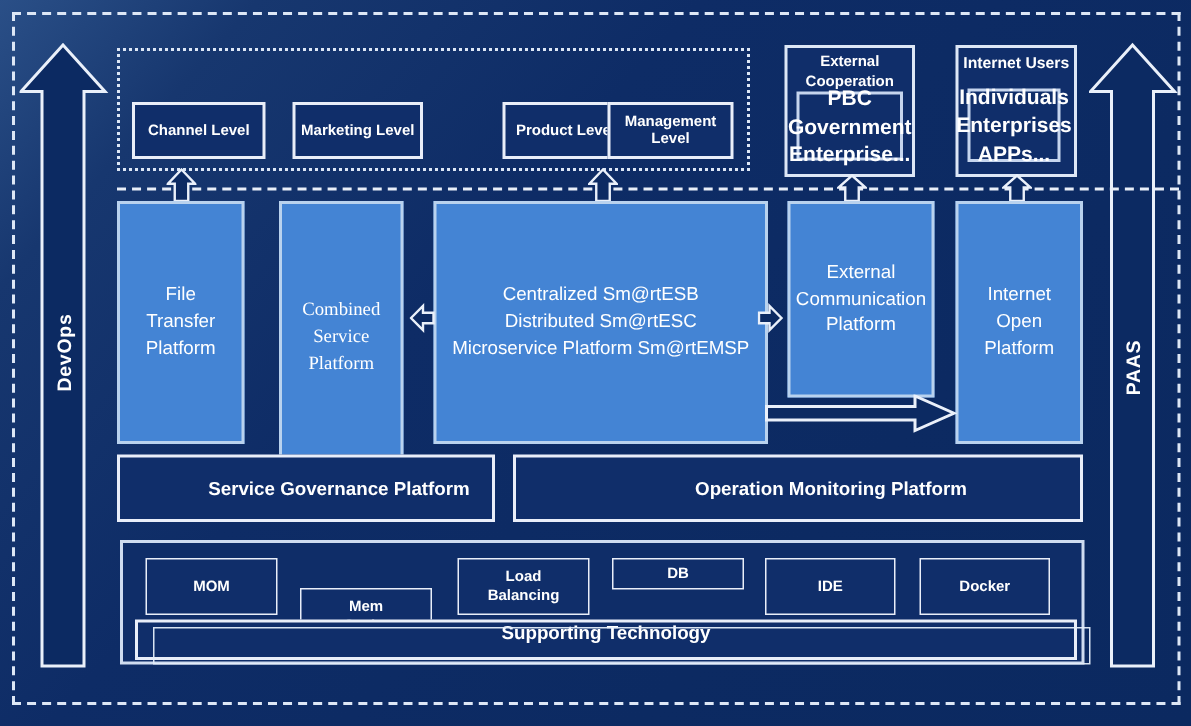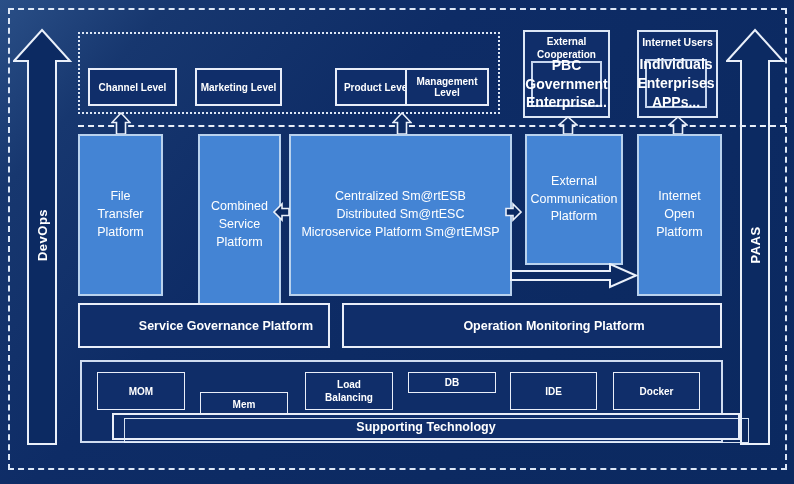--- a/index.html
+++ b/index.html
@@ -15,21 +15,21 @@
   .litebox{background:#4484d4;border:2px solid #b9d2ee;display:flex;align-items:center;justify-content:center;text-align:center;box-sizing:border-box;}
   .pre{white-space:pre-line;}
   .lvl{font-size:10px;font-weight:bold;}
   .plat{font-size:12.5px;line-height:1.42;}
   .gov{font-size:12.5px;font-weight:600;padding-left:44px;}
   .tech{font-size:10px;font-weight:bold;line-height:1.3;}
   .vlabel{font-size:13px;font-weight:bold;text-align:center;transform:rotate(-90deg);line-height:20px;letter-spacing:0.5px;}
   .hdash{border-top:2px dashed #e8eef8;height:0;}
   .titlebox{background:#102e6a;border:2px solid #dde7f6;box-sizing:border-box;text-align:center;}
   .innerbox{position:absolute;border:2px solid #c6d5ee;display:flex;align-items:center;justify-content:center;text-align:center;box-sizing:border-box;font-size:14px;font-weight:600;line-height:1.35;}
-  .bar{background:#102e6a;border:2px solid #e9eef9;box-sizing:border-box;display:flex;align-items:center;justify-content:center;font-size:12.5px;font-weight:bold;margin-left:22px;}
+  .bar{background:#102e6a;border:2px solid #e9eef9;box-sizing:border-box;display:flex;align-items:flex-start;justify-content:center;font-size:12.5px;font-weight:bold;}
   .bar::after{content:"";position:absolute;top:3px;left:10px;right:-11px;bottom:-5px;border:1.5px solid rgba(228,237,250,0.95);pointer-events:none;}
   svg{display:block;}
   .arrow-stroke{fill:#0c2a62;stroke:#eaf0fa;stroke-width:2;stroke-linejoin:miter;}
   .arrow-stroke-thin{fill:#0c2a62;stroke:#eaf0fa;stroke-width:1.6;stroke-linejoin:miter;}
 </style>
 </head>
 <body>
 
 <div id="canvas">
 
@@ -84,21 +84,21 @@
   <svg class="abs" style="left:558px;top:116px;" width="20" height="19" viewBox="0 0 20 19">
     <polygon class="arrow-stroke-thin" points="10,1 19,9 14.5,9 14.5,18 5.5,18 5.5,9 1,9"></polygon>
   </svg>
   <svg class="abs" style="left:668px;top:116px;" width="20" height="19" viewBox="0 0 20 19">
     <polygon class="arrow-stroke-thin" points="10,1 19,9 14.5,9 14.5,18 5.5,18 5.5,9 1,9"></polygon>
   </svg>
 
   <div class="abs litebox plat pre" style="left:78px;top:134px;width:85px;height:162px;">File
 Transfer
 Platform</div>
-  <div class="abs litebox plat pre" style="left:198px;top:134px;width:83px;height:182px;">Combined
+  <div class="abs litebox plat pre" style="left:186px;top:134px;width:83px;height:182px;font-family:Liberation Serif, serif;">Combined
 Service
 Platform</div>
   <div class="abs litebox plat pre" style="left:289px;top:134px;width:223px;height:162px;">Centralized Sm@rtESB
 Distributed Sm@rtESC
 Microservice Platform Sm@rtEMSP</div>
   <div class="abs litebox plat pre" style="left:525px;top:134px;width:98px;height:131px;">External
 Communication
 Platform</div>
   <div class="abs litebox plat pre" style="left:637px;top:134px;width:85px;height:162px;">Internet
 Open

